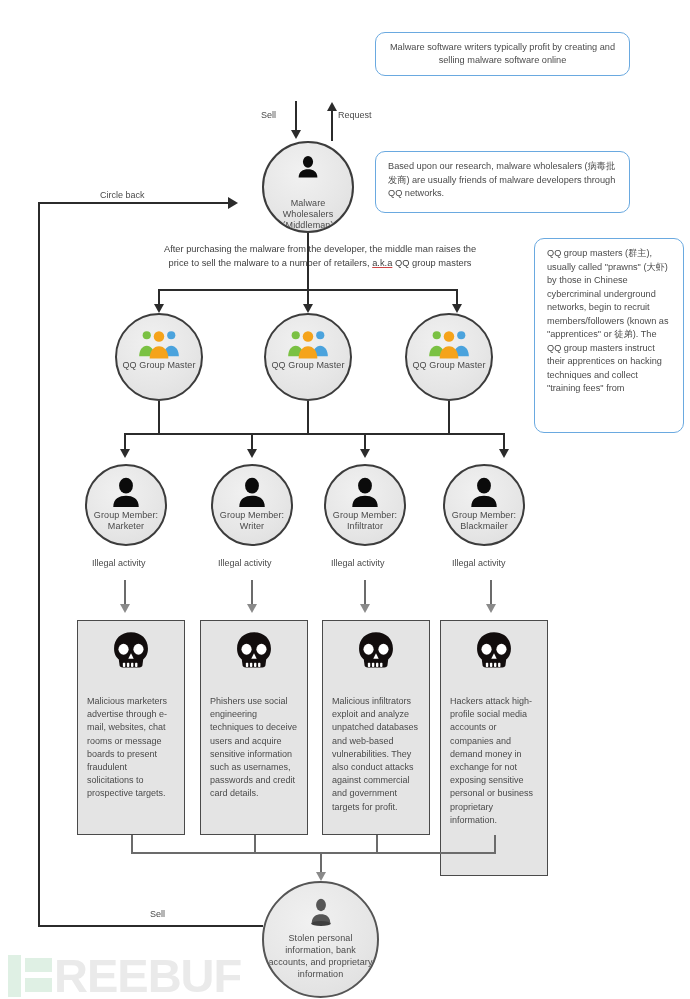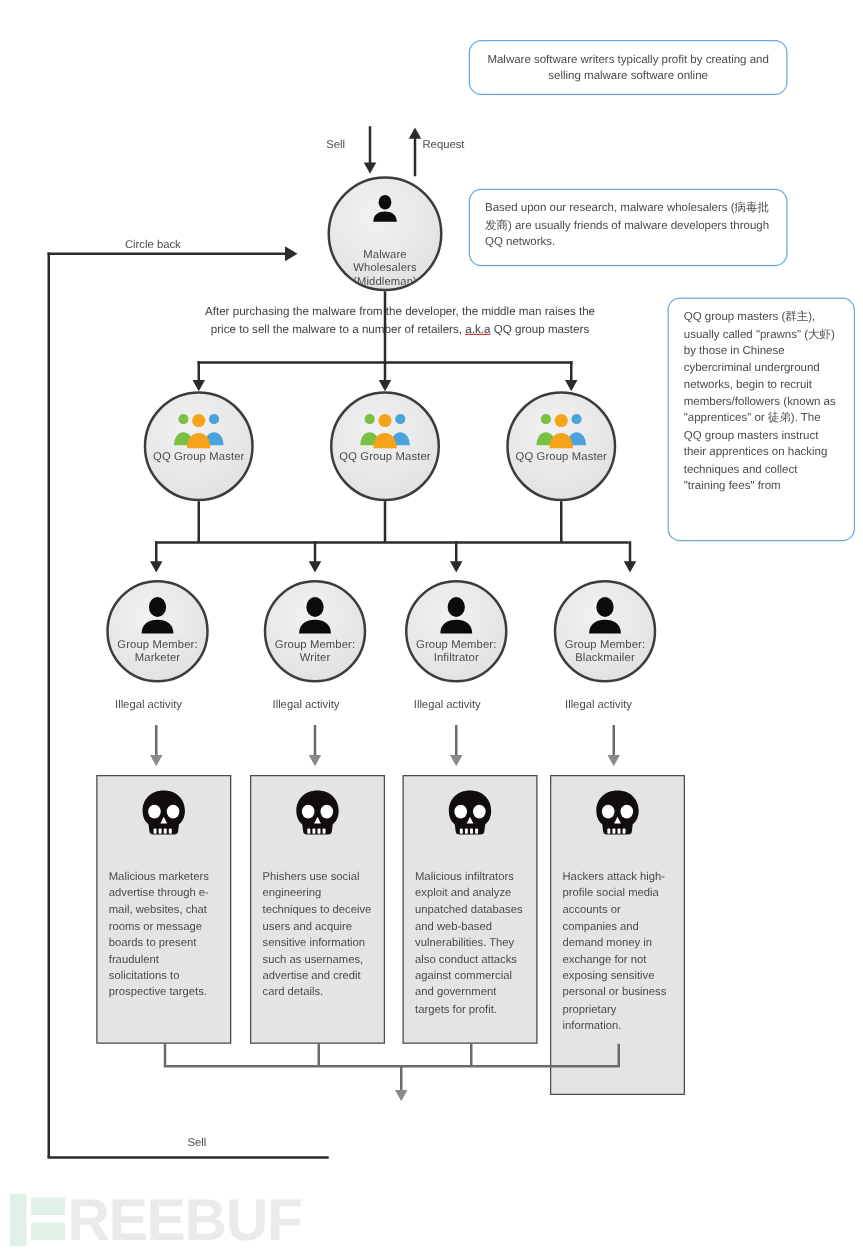--- a/index.html
+++ b/index.html
@@ -321,21 +321,21 @@
       <ellipse cx="21" cy="27" rx="7.5" ry="8" fill="#fff"></ellipse>
       <ellipse cx="43" cy="27" rx="7.5" ry="8" fill="#fff"></ellipse>
       <path d="M32 33l-4 8h8z" fill="#fff"></path>
       <g fill="#fff">
         <rect x="20" y="47" width="3.5" height="6" rx="1"></rect>
         <rect x="26" y="47" width="3.5" height="6" rx="1"></rect>
         <rect x="32" y="47" width="3.5" height="6" rx="1"></rect>
         <rect x="38" y="47" width="3.5" height="6" rx="1"></rect>
       </g>
     </svg>
-    <div class="desc">Phishers use social engineering techniques to deceive users and acquire sensitive information such as usernames, advertise and credit card details.</div>
+    <div class="desc">Phishers use social engineering techniques to deceive users and acquire sensitive information such as usernames, passwords and credit card details.</div>
   </div>
 
   <div class="abs skullbox" style="left:322px; top:620px; width:108px; height:215px;">
     <svg width="44" height="42" viewBox="0 0 64 62">
       <path d="M32 2C17 2 7 12 7 26c0 8 3 13 7 16l1 8c0 3 2 4 5 4h24c3 0 5-1 5-4l1-8c4-3 7-8 7-16C57 12 47 2 32 2z" fill="#120d0d"></path>
       <ellipse cx="21" cy="27" rx="7.5" ry="8" fill="#fff"></ellipse>
       <ellipse cx="43" cy="27" rx="7.5" ry="8" fill="#fff"></ellipse>
       <path d="M32 33l-4 8h8z" fill="#fff"></path>
       <g fill="#fff">
         <rect x="20" y="47" width="3.5" height="6" rx="1"></rect>
@@ -364,20 +364,28 @@
   </div>
 
   <div class="abs line-v thin" style="left:131px; top:835px; height:18px;"></div>
   <div class="abs line-v thin" style="left:254px; top:835px; height:18px;"></div>
   <div class="abs line-v thin" style="left:376px; top:835px; height:18px;"></div>
   <div class="abs line-v thin" style="left:494px; top:835px; height:18px;"></div>
   <div class="abs line-h thin" style="left:131px; top:852px; width:365px;"></div>
   <div class="abs line-v thin" style="left:320px; top:852px; height:22px;"></div>
   <div class="abs arrow-down grey" style="left:316px; top:872px;"></div>
 
+  <div class="abs node-circle" style="left:262px; top:881px; width:117px; height:117px; border-color:#555;">
+    <svg width="30" height="32" viewBox="0 0 48 52" style="margin-top:14px">
+      <ellipse cx="24" cy="13" rx="8" ry="10" fill="#565656"></ellipse>
+      <path d="M9 42c0-10 7-14 15-14s15 4 15 14z" fill="#565656"></path>
+      <ellipse cx="24" cy="43" rx="16" ry="4" fill="#3f3f3f"></ellipse>
+    </svg>
+    <div class="cap" style="margin-top:3px; line-height:12px;">Stolen personal information, bank accounts, and proprietary information</div>
+  </div>
 
   <div class="abs" id="watermark">
     <span class="wm-mark">
       <i class="bar"></i>
         <i class="t1"></i>
         <i class="t2"></i>
     </span>
     <span class="wm-text">REEBUF</span>
   </div>
 

